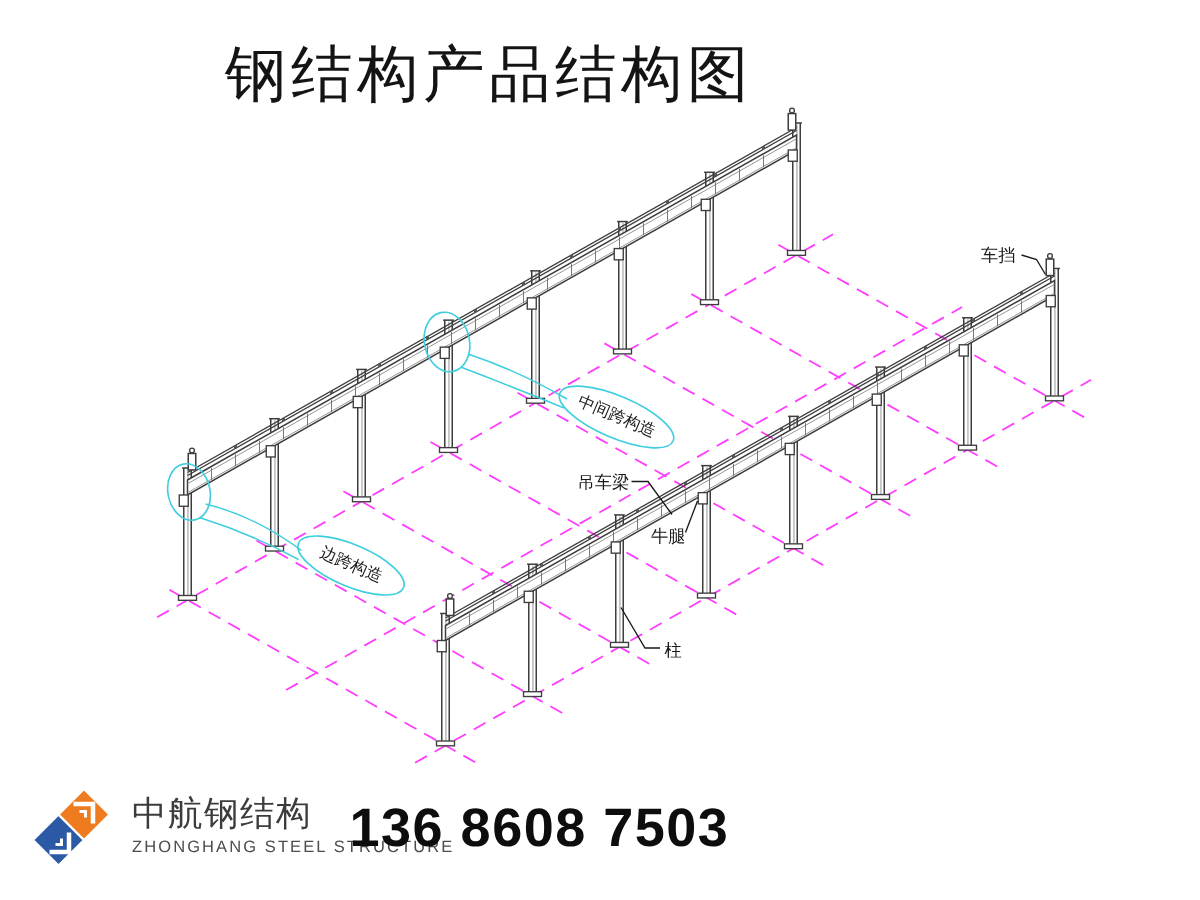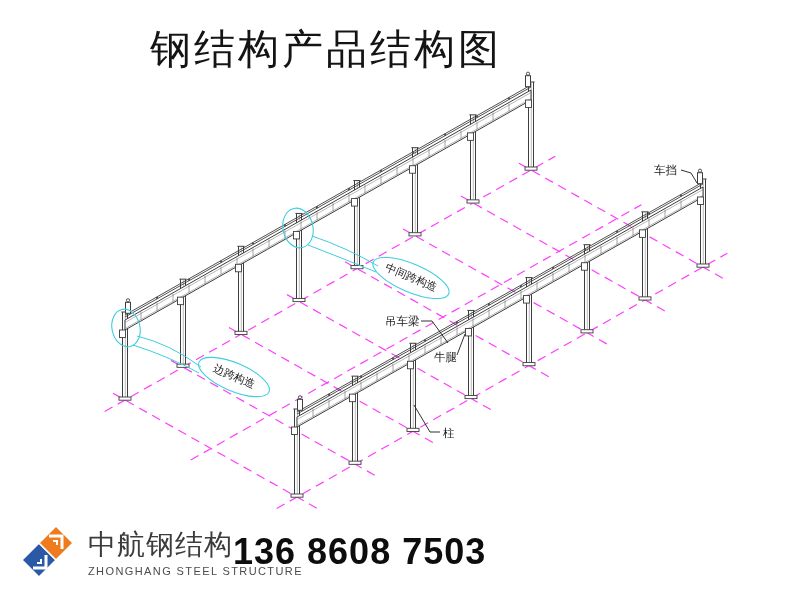--- a/index.html
+++ b/index.html
@@ -5,21 +5,21 @@
   html,body{margin:0;padding:0;}
   body{width:800px;height:600px;background:#ffffff;position:relative;overflow:hidden;
        font-family:"Liberation Sans",sans-serif;}
   .title{position:absolute;top:22px;left:0;width:652px;text-align:center;
          font-size:41px;font-weight:300;color:#141414;letter-spacing:3px;}
   #structure-svg{position:absolute;left:0;top:0;}
   #structure-svg text{font-family:"Liberation Sans",sans-serif;}
   .footer{position:absolute;left:0;top:518px;width:800px;height:82px;}
   .logo{position:absolute;left:20px;top:6px;}
   .brand{position:absolute;left:88px;top:12px;}
-  .brand-cn{font-size:28px;color:#3c3c3c;letter-spacing:1px;line-height:1.1;}
+  .brand-cn{font-size:23px;color:#3c3c3c;letter-spacing:1px;line-height:1.1;}
   .brand-en{font-size:11px;color:#4c4c4c;letter-spacing:1.4px;margin-top:4px;}
   .phone{position:absolute;left:233px;top:13px;font-size:36px;font-weight:800;
          color:#0d0d0d;letter-spacing:1px;}
 </style>
 </head>
 <body>
 
 <div class="title">钢结构产品结构图</div>
 
 <svg id="structure-svg" width="800" height="600" viewBox="0 0 800 600">

